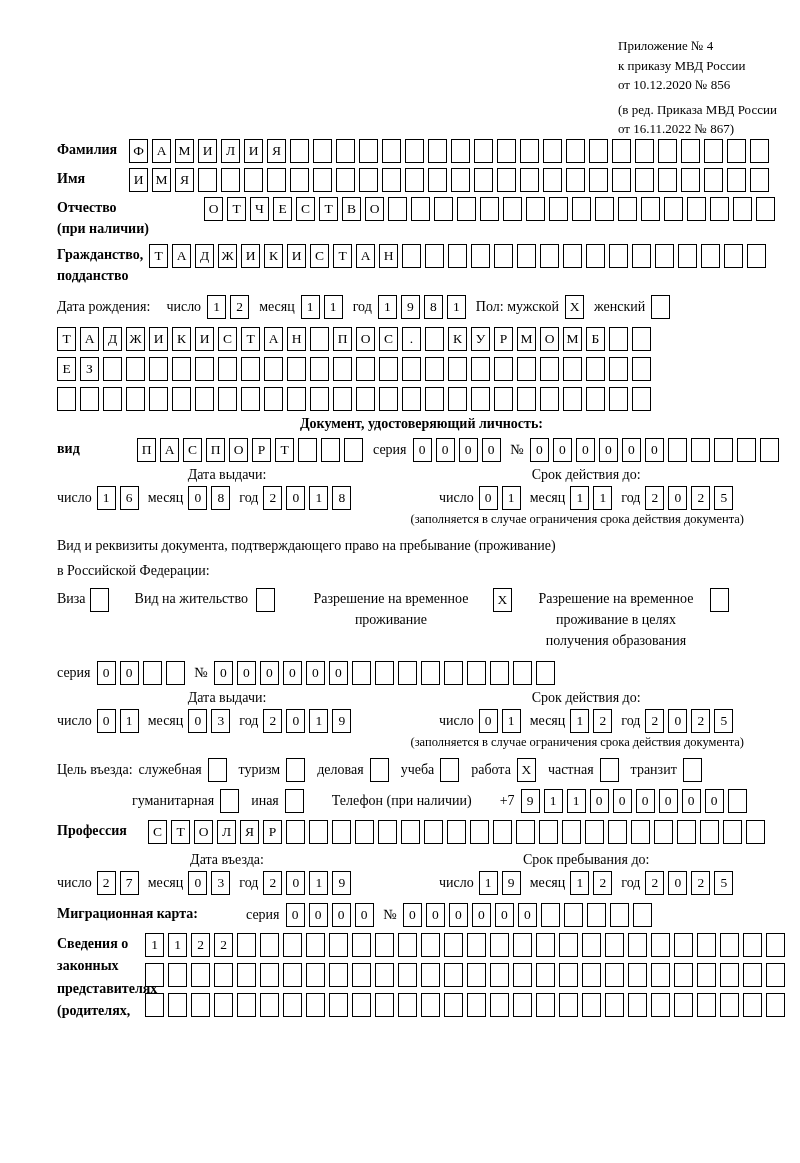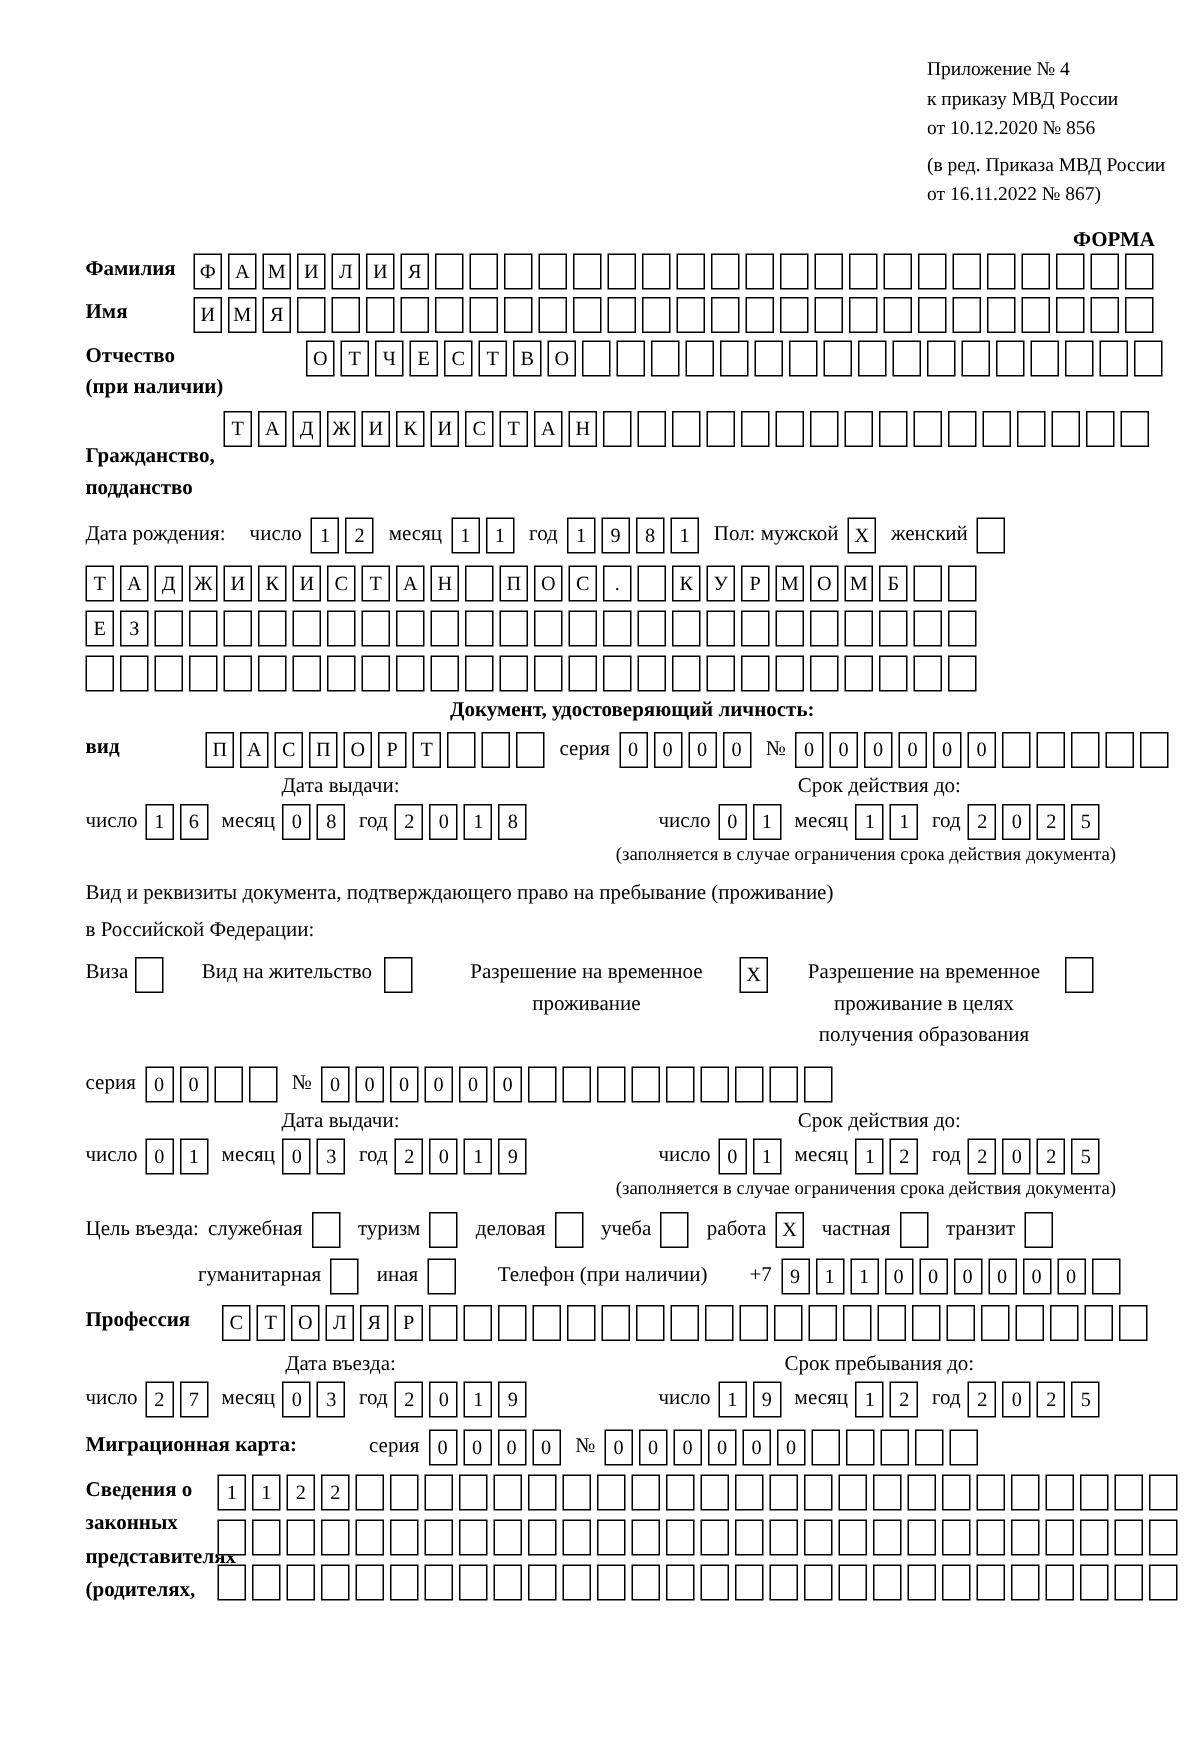--- a/index.html
+++ b/index.html
@@ -19,21 +19,21 @@
   .sec{font-weight:bold;font-size:13.6px;margin:24px 0 16px 8px;letter-spacing:.1px;}
 
   
   .f-row{display:flex;align-items:flex-start;margin-bottom:5px;}
   .f-lbl{flex:none;line-height:1.5;font-weight:bold;}
   .boxrow{display:flex;gap:4px;flex:none;}
   .cell{flex:none;box-sizing:border-box;width:19px;height:24px;border:1.6px solid #000;
         display:flex;align-items:center;justify-content:center;font-size:13.5px;background:#fff;}
   .stack{display:flex;flex-direction:column;gap:6px;}
 
-  .w72{width:72px;} .w147{width:147px;} .w92{width:92px;margin-top:20px;} .w110{width:110px;}
+  .w72{width:72px;} .w147{width:147px;} .w92{width:92px;} .w110{width:110px;}
   .w80{width:80px;} .w91{width:91px;} .w88{width:88px;} .w175{width:175px;}
 
   .inline-lbl{margin:0 6px 0 10px;line-height:24px;}
   .inline-lbl.first{margin-left:0;}
   .doc-head{text-align:center;font-weight:bold;margin:4px 0 6px;}
 
   
   .date-cols{display:flex;margin:2px 0 2px 0;}
   .date-col{display:flex;flex-direction:column;}
   .date-col.left{width:340px;}
@@ -63,21 +63,20 @@
 
   <div class="hdr-right">
     <div>Приложение № 4</div>
     <div>к приказу МВД России</div>
     <div>от 10.12.2020 № 856</div>
     <div class="grp2">
       <div>(в ред. Приказа МВД России</div>
       <div>от 16.11.2022 № 867)</div>
     </div>
   </div>
-  <div class="forma">ФОРМА</div>
 
 
 
   <div class="f-row">
     <div class="f-lbl w72">Фамилия</div>
     <div class="boxrow">
         <span class="cell">Ф</span>
         <span class="cell">А</span>
         <span class="cell">М</span>
         <span class="cell">И</span>

